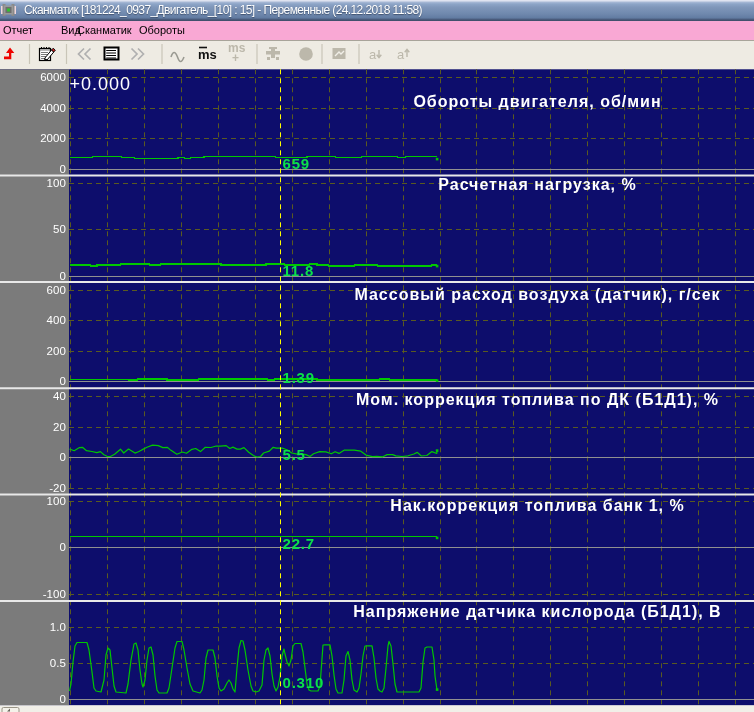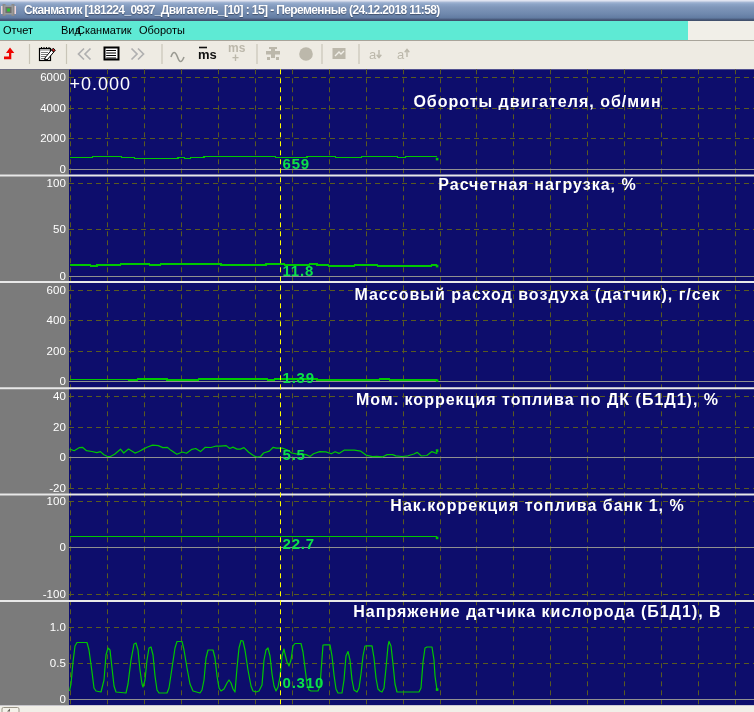--- a/index.html
+++ b/index.html
@@ -1,19 +1,19 @@
 <!DOCTYPE html>
 <html><head><meta charset="utf-8"><style>
 html,body{margin:0;padding:0;}
 #win{position:relative;width:754px;height:712px;overflow:hidden;font-family:"Liberation Sans",sans-serif;background:#f1efe8;}
 #titlebar{position:absolute;left:0;top:0;width:754px;height:21px;
  background:linear-gradient(#dfe3f0 0px,#dfe3f0 1px,#a9bad6 2px,#8da5c7 4px,#7f96b9 35%,#7089ae 65%,#627ca2 85%,#495a7a 93%,#3d4c66 100%);}
-#title{position:absolute;left:24px;top:3px;color:#fff;font-size:12px;font-weight:bold;letter-spacing:-0.6px;
+#title{position:absolute;left:24px;top:3px;color:#fff;font-size:12px;font-weight:normal;letter-spacing:-0.6px;
  text-shadow:0 1px 1px rgba(20,30,50,0.5);white-space:nowrap;}
-#menubar{position:absolute;left:0;top:21px;width:688px;height:19px;background:#5eead4;color:#000;font-size:11px;}
+#menubar{position:absolute;left:0;top:21px;width:754px;height:19px;background:#f9a8d4;color:#000;font-size:11px;}
 #menubar span{position:absolute;top:3px;}
 #toolbar{position:absolute;left:0;top:40px;width:754px;height:29.3px;background:#eeebe3;
  border-top:1px solid #a8a49a;box-sizing:border-box;}
 </style></head><body>
 <div id="win">
   <div id="titlebar">
       <svg width="16" height="16" viewBox="0 0 16 16" style="position:absolute;left:1px;top:3px;">
         <rect x="0" y="3" width="3" height="8" fill="#efd7dd"></rect>
         <rect x="12" y="3" width="3" height="8" fill="#efd7dd"></rect>
         <rect x="1.5" y="1" width="3" height="12" fill="#8a8a8a"></rect>

